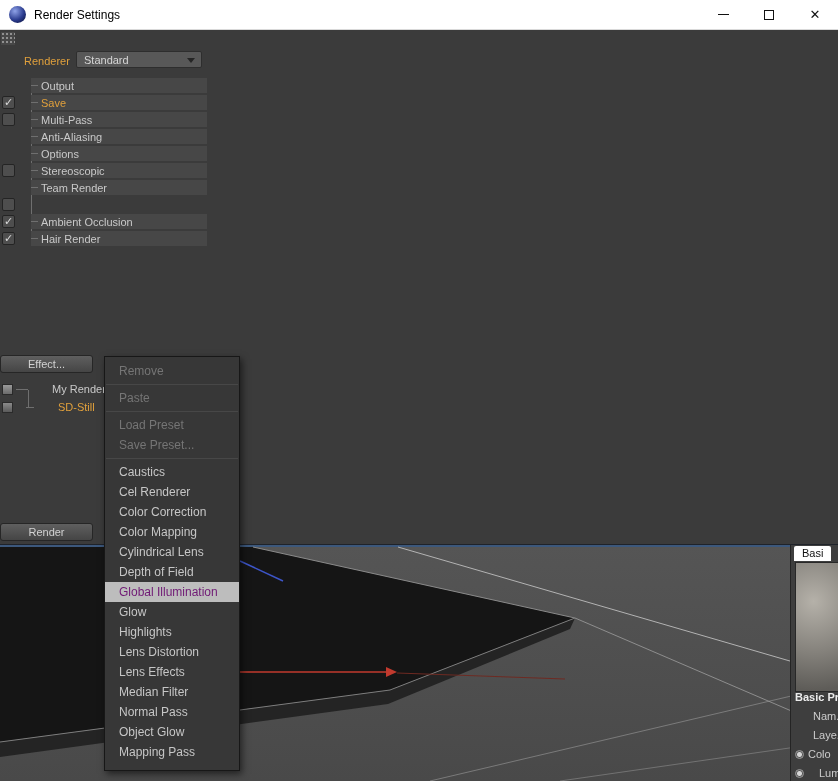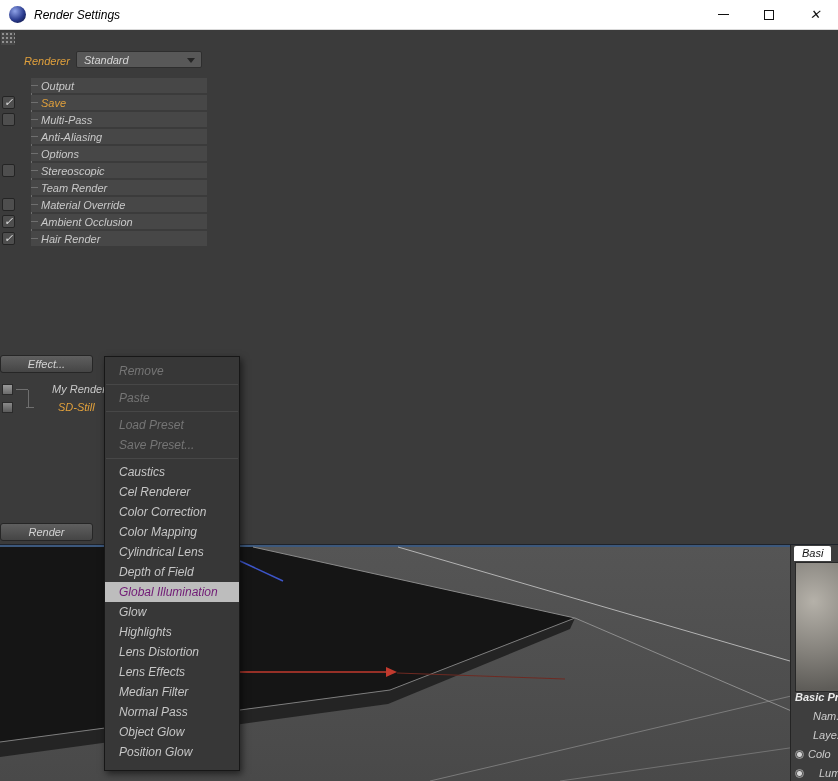--- a/index.html
+++ b/index.html
@@ -1,18 +1,18 @@
 <!DOCTYPE html>
 <html style="--accent-orange: #e0a03c; --dialog-bg: #3b3b3b; --menu-highlight-bg: #bdbdbd;"><head>
 <meta charset="utf-8">
 <style>
   * { box-sizing: border-box; margin: 0; padding: 0; }
   html, body { background: #2f2f2f; }
   body { font-family: "Liberation Sans", sans-serif; }
-  #app { position: relative; width: 838px; height: 781px; overflow: hidden; background: #3b3b3b; font-style: italic; }
+  #app { position: relative; width: 838px; height: 781px; overflow: hidden; background: #3b3b3b; }
 
   
   .titlebar { position: absolute; left: 0; top: 0; width: 838px; height: 30px;
     background: #ffffff; display: flex; align-items: center; border-bottom: 1px solid #d9d9d9; }
   .app-icon { width: 17px; height: 17px; border-radius: 50%; margin: 0 8px 0 9px;
     background: radial-gradient(circle at 35% 30%, #8fa2e8, #2b3c8f 55%, #0c1340 90%); }
   .title-text { font-size: 12px; color: #000; }
   .win-controls { margin-left: auto; display: flex; height: 30px; }
   .win-btn { width: 46px; height: 30px; display: flex; align-items: center; justify-content: center;
     font-size: 13px; color: #111; }
@@ -181,24 +181,20 @@
       </div>
       <div class="tree-row cb-none">
 
         <span class="row-bar">
             <span class="row-tick"></span>
             <span class="row-label">Team Render</span>
           </span>
       </div>
       <div class="tree-row cb-unchecked">
         <span class="cb"></span>
-        <span class="row-bar">
-            <span class="row-tick"></span>
-            <span class="row-label">Material Override</span>
-          </span>
       </div>
       <div class="tree-row cb-checked">
         <span class="cb"></span>
         <span class="row-bar">
             <span class="row-tick"></span>
             <span class="row-label">Ambient Occlusion</span>
           </span>
       </div>
       <div class="tree-row cb-checked">
         <span class="cb"></span>
@@ -291,16 +287,16 @@
     <div class="menu-item">Cylindrical Lens</div>
     <div class="menu-item">Depth of Field</div>
     <div class="menu-item highlighted">Global Illumination</div>
     <div class="menu-item">Glow</div>
     <div class="menu-item">Highlights</div>
     <div class="menu-item">Lens Distortion</div>
     <div class="menu-item">Lens Effects</div>
     <div class="menu-item">Median Filter</div>
     <div class="menu-item">Normal Pass</div>
     <div class="menu-item">Object Glow</div>
-    <div class="menu-item">Position Glow</div>
+    <div class="menu-item">Mapping Pass</div>
   </div>
 
 </div>
 
 </body></html>

